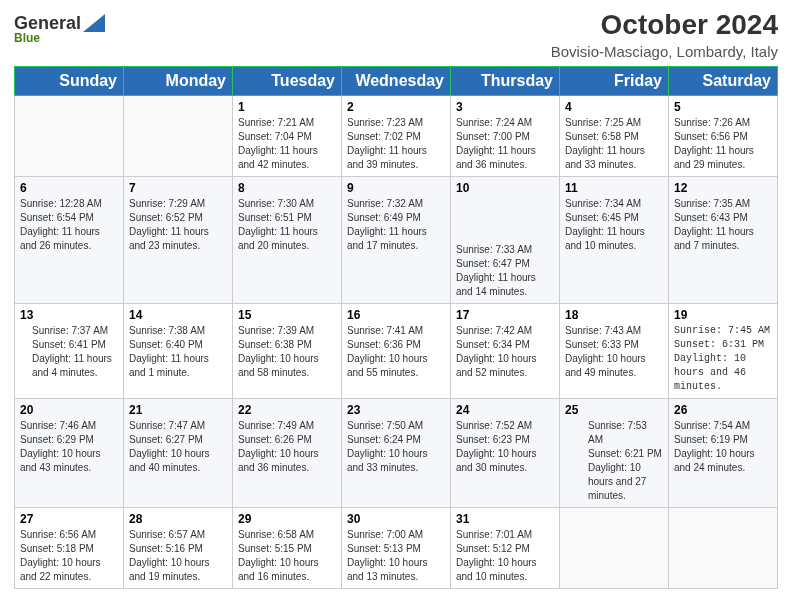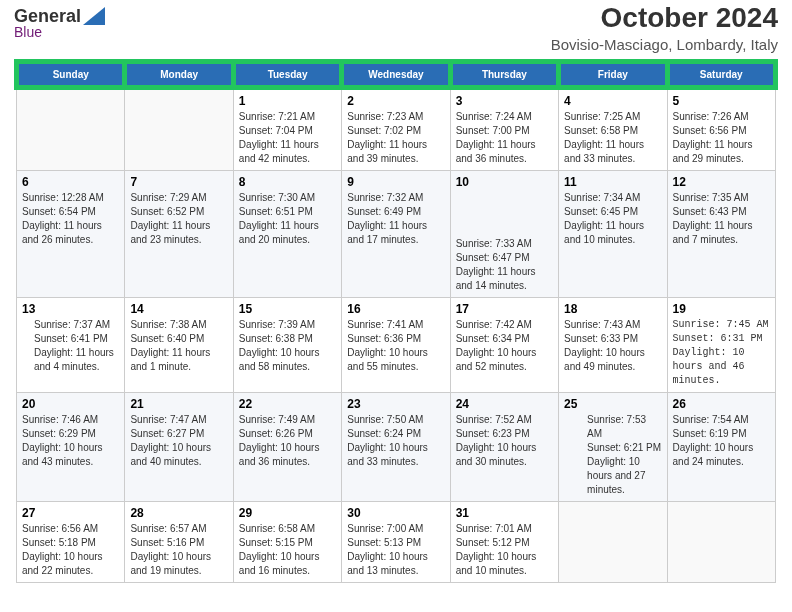--- a/index.html
+++ b/index.html
@@ -4,44 +4,44 @@
   <style>
     * { box-sizing: border-box; margin: 0; padding: 0; }
     body {
       font-family: Arial, sans-serif;
       background: #fff;
       width: 792px;
       min-height: 612px;
     }
     .container {
       width: 792px;
-      padding: 3px 14px 10px 14px;
+      padding: 10px 14px 10px 14px;
     }
     .header {
       display: flex;
       justify-content: space-between;
       align-items: flex-start;
       margin-bottom: 6px;
     }
     .logo {
       display: flex;
       flex-direction: column;
       align-items: flex-start;
       padding-top: 4px;
     }
     .logo-general {
       font-size: 18px;
       font-weight: bold;
       color: #333;
       line-height: 1;
     }
     .logo-blue {
-      font-size: 14px;
-      font-weight: normal;
-      color: #701a75;
+      font-size: 12px;
+      font-weight: bold;
+      color: #4d7c0f;
       line-height: 1;
     }
     .title-area {
       text-align: right;
     }
     .month-title {
       font-size: 28px;
       font-weight: bold;
       color: #333;
       line-height: 1.1;
@@ -52,25 +52,25 @@
       margin-top: 2px;
     }
     .calendar {
       width: 100%;
       border-collapse: collapse;
       font-size: 10.5px;
     }
     .calendar th {
       background: #2a6db5;
       color: #fff;
-      text-align: center;
+      text-align: right;
       padding: 5px 6px;
-      font-size: 10px;
-      font-weight: bold;
-      border: 5px solid #22c55e;
+      font-size: 16px;
+      font-weight: bold;
+      border: 1px solid #22c55e;
     }
     .calendar td {
       border: 1px solid #ccc;
       vertical-align: top;
       padding: 4px 5px;
       width: 14.28%;
       min-height: 80px;
       height: 80px;
       background: #fff;
     }

